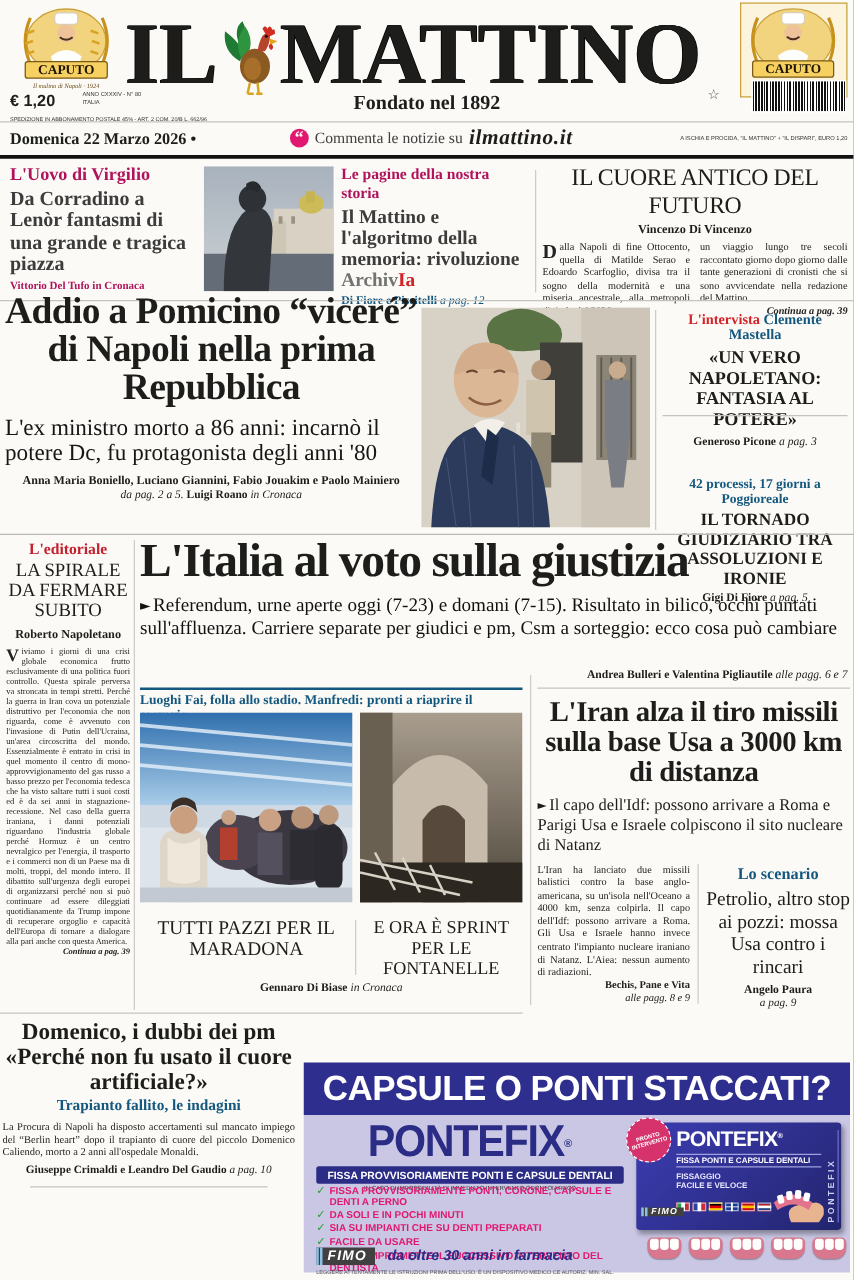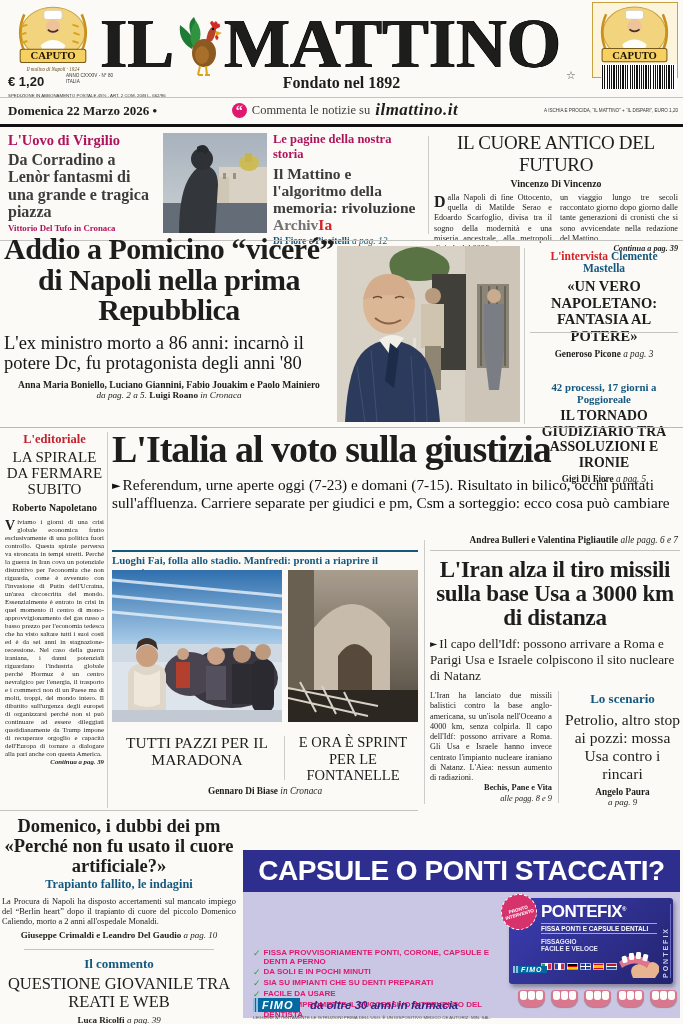--- a/index.html
+++ b/index.html
@@ -24,21 +24,21 @@
   .quote-circle{display:inline-flex;width:15px;height:15px;border-radius:50%;background:#e0186f;
                 align-items:center;justify-content:center;flex:0 0 15px}
   .quote-circle span{color:#fff;font-weight:bold;font-size:14px;line-height:21px}
   .barcode{background:repeating-linear-gradient(90deg,#111 0 1px,#fff 1px 2px,#111 2px 3.4px,#fff 3.4px 4.6px);
            border:1px solid #fff}
   .flag{display:inline-block;width:11px;height:7px;margin-right:2px;border:0.5px solid rgba(255,255,255,.6)}
   .tooth{display:inline-block;width:27px;height:17px;background:#d9778f;border-radius:4px 4px 9px 9px;
          position:relative;margin-left:6px;overflow:hidden;box-shadow:0 1px 1px rgba(0,0,0,.3)}
   .tooth i{position:absolute;top:1px;width:7px;height:9px;background:#fdfdfb;border-radius:2px 2px 3px 3px}
   .tooth i:nth-child(1){left:2px}.tooth i:nth-child(2){left:10px}.tooth i:nth-child(3){left:18px}
-  .fimo-box{display:inline-block;background:#0369a1;color:#fff;font-weight:bold;font-style:italic;
+  .fimo-box{display:inline-block;background:#404040;color:#fff;font-weight:bold;font-style:italic;
             border-left:5px double #8fc0e4;padding:1px 6px 1px 4px;letter-spacing:1px}
 </style>
 </head>
 <body>
 
 <div class="page">
 
   <div class="ab" style="left:0;top:0;width:683px;height:96px">
 
     <div class="ab" style="left:12px;top:4px;width:82px;height:72px">
@@ -345,33 +345,31 @@
     <div class="ctr b" style="font-size:18.5px;line-height:1.08;margin-top:2px">Domenico, i dubbi dei pm «Perché non fu usato il cuore artificiale?»</div>
     <div class="ctr b blu" style="font-size:12.3px">Trapianto fallito, le indagini</div>
     <div class="jst" style="font-size:8.4px;line-height:1.22;margin:5px 2px 0;color:#222">La Procura di Napoli ha disposto accertamenti sul mancato impiego del “Berlin heart” dopo il trapianto di cuore del piccolo Domenico Caliendo, morto a 2 anni all'ospedale Monaldi.</div>
     <div class="ctr" style="font-size:9px;margin-top:2px">
       <span class="b">Giuseppe Crimaldi e Leandro Del Gaudio</span><span class="i"> a pag. 10</span>
     </div>
   </div>
 
   <div class="hr" style="left:24px;top:949px;width:190px"></div>
 
-  <div class="ab" style="left:0;top:956px;width:238px">
-    <div class="ctr b blu" style="font-size:13px">Il commento</div>
-    <div class="ctr" style="font-size:16.5px;line-height:1.12;margin-top:3px">QUESTIONE GIOVANILE TRA REATI E WEB</div>
-    <div class="ctr" style="font-size:9px;margin-top:3px">
-      <span class="b">Luca Ricolfi</span><span class="i"> a pag. 39</span>
-    </div>
-  </div>
 
   <div class="ab" style="left:243px;top:850px;width:437px;height:181px">
     <div class="ctr sans b" style="background:#2e2e8f;color:#fff;font-size:28px;letter-spacing:-0.5px;height:42px;line-height:42px;text-shadow:0.5px 0 #fff0">CAPSULE O PONTI STACCATI?</div>
 
     <div class="ab sans" style="left:0;top:42px;width:437px;height:126px;background:#cac7e4">
 
+      <div class="ab ctr" style="left:10px;top:2px;width:246px">
+        <span class="b" style="color:#2b2c86;font-size:33px;letter-spacing:-1px;display:inline-block;transform:scaleY(1.08)">PONTEFIX</span><sup class="b" style="color:#2b2c86;font-size:9px">®</sup>
+        <div class="b" style="background:#2b2c86;color:#fff;font-size:8.3px;padding:2px 3px;margin-top:1px;border-radius:2px">FISSA PROVVISORIAMENTE PONTI E CAPSULE DENTALI</div>
+        <div style="font-size:4.8px;color:#333;margin-top:2px">IN CASO DI IMPOSSIBILITÀ DI IMMEDIATO INTERVENTO ODONTOIATRICO</div>
+      </div>
 
       <div class="ab" style="left:10px;top:56px;width:248px">
         <div style="display:flex;gap:3px">
             <span class="chk">✓</span>
           <span class="b" style="color:#e0186f;font-size:8px;line-height:1.15">FISSA PROVVISORIAMENTE PONTI, CORONE, CAPSULE E DENTI A PERNO</span>
           </div>
         <div style="display:flex;gap:3px;margin-top:1px">
             <span class="chk">✓</span>
           <span class="b" style="color:#e0186f;font-size:8px;line-height:1.15">DA SOLI E IN POCHI MINUTI</span>
           </div>

